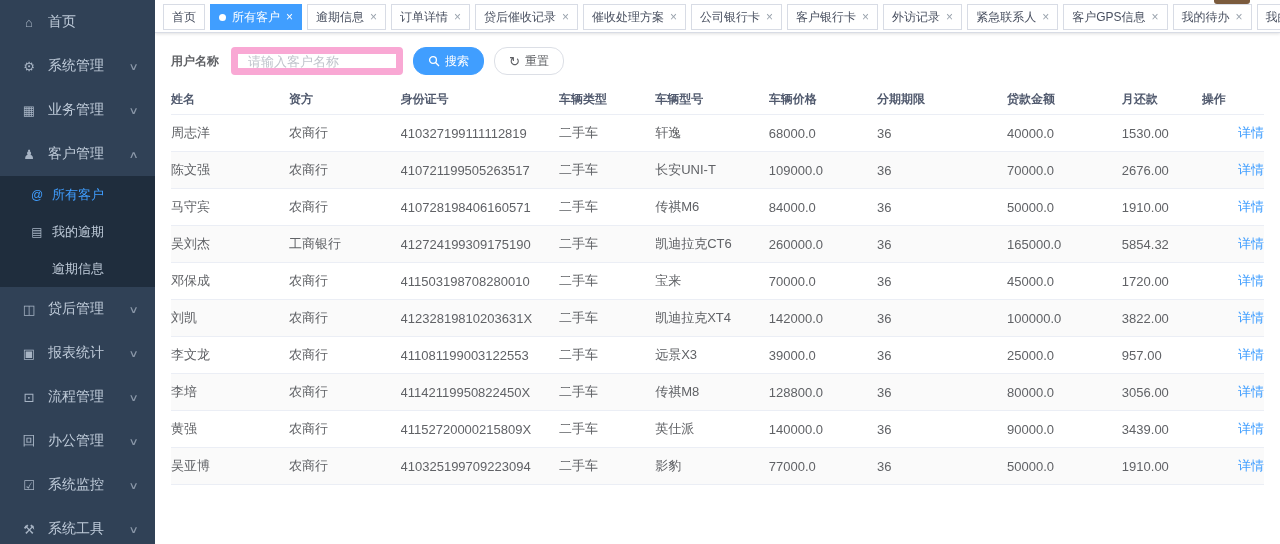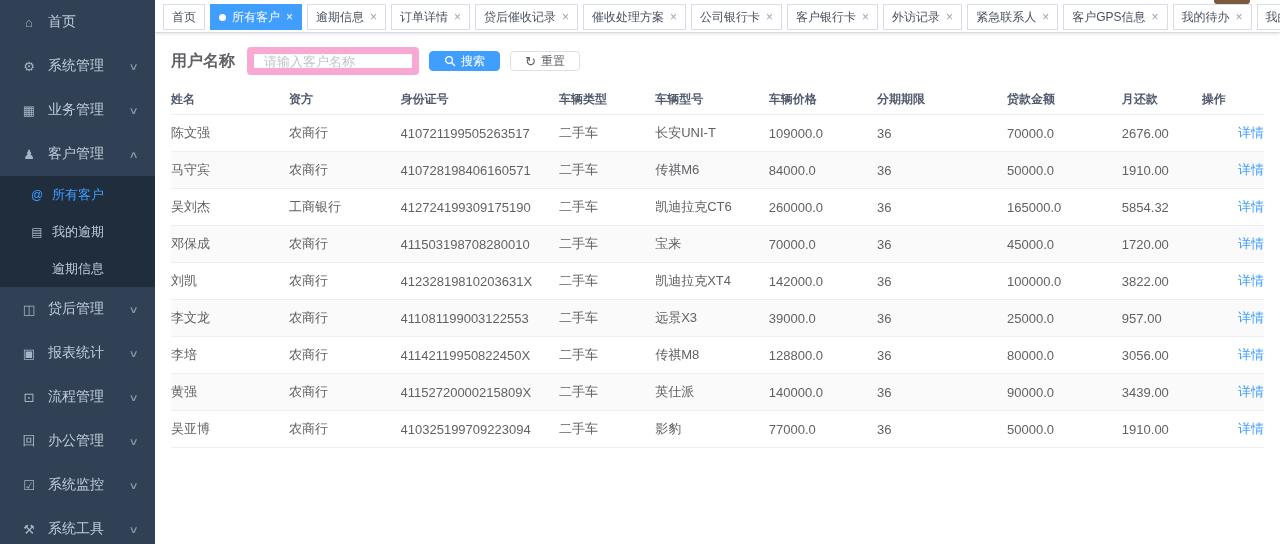--- a/index.html
+++ b/index.html
@@ -27,24 +27,24 @@
   .tab.active { background:#409eff; border-color:#409eff; color:#fff; }
   .tab-dot { width:7px; height:7px; border-radius:50%; background:#fff; margin-right:6px; flex:none; }
   .tab-close { margin-left:6px; font-size:12px; line-height:1; color:#9aa3ad; cursor:pointer; }
   .tab.active .tab-close { color:#fff; }
 
   .header-fragment { position:absolute; top:0; right:30px; width:36px; height:4px; background:#7b5b3d; border-radius:0 0 3px 3px; z-index:3; }
 
   
   .content { padding:0 16px; }
   .search-row { margin-top:14px; display:flex; align-items:center; height:28px; }
-  .search-label { font-size:16px; font-weight:700; color:#606266; margin-right:12px; white-space:nowrap; }
+  .search-label { font-size:12px; font-weight:700; color:#606266; margin-right:12px; white-space:nowrap; }
   .search-input { width:172px; height:28px; border:7px solid #f9a8d4; border-radius:4px; padding:0 10px; font-size:13px; color:#606266; outline:none; font-family:inherit; }
   .search-input::placeholder { color:#c0c4cc; }
-  .btn { display:inline-flex; align-items:center; gap:5px; height:20px; padding:0 14px; border-radius:4px; font-size:12px; cursor:pointer; font-family:inherit; }
+  .btn { display:inline-flex; align-items:center; gap:5px; height:28px; padding:0 14px; border-radius:13px; font-size:12px; cursor:pointer; font-family:inherit; }
   .btn-primary { background:#409eff; border:1px solid #409eff; color:#fff; margin-left:10px; }
   .btn-plain { background:#fff; border:1px solid #dcdfe6; color:#606266; margin-left:10px; }
   .refresh-glyph { font-size:13px; line-height:1; }
 
   
   table { width:100%; border-collapse:collapse; margin-top:10px; table-layout:fixed; }
   th { text-align:left; font-size:12px; font-weight:700; color:#515a6e; padding:6px 0; border-bottom:1px solid #ebeef5; white-space:nowrap; overflow:hidden; }
   td { font-size:13px; color:#606266; padding:9px 0; border-bottom:1px solid #ebeef5; white-space:nowrap; overflow:hidden; }
   tbody tr:nth-child(even) { background:#fafafa; }
   th.op, td.op { text-align:right; }
@@ -271,20 +271,32 @@
 
               <th>贷款金额</th>
 
               <th>月还款</th>
 
               <th>操作</th>
             </tr>
         </thead>
         <tbody>
 
+            <tr>
+              <td>周志洋</td>
+              <td>农商行</td>
+              <td>410327199111112819</td>
+              <td>二手车</td>
+              <td>轩逸</td>
+              <td>68000.0</td>
+              <td>36</td>
+              <td>40000.0</td>
+              <td>1530.00</td>
+              <td class="op"><a class="detail-link">详情</a></td>
+            </tr>
 
             <tr>
               <td>陈文强</td>
               <td>农商行</td>
               <td>410721199505263517</td>
               <td>二手车</td>
               <td>长安UNI-T</td>
               <td>109000.0</td>
               <td>36</td>
               <td>70000.0</td>

